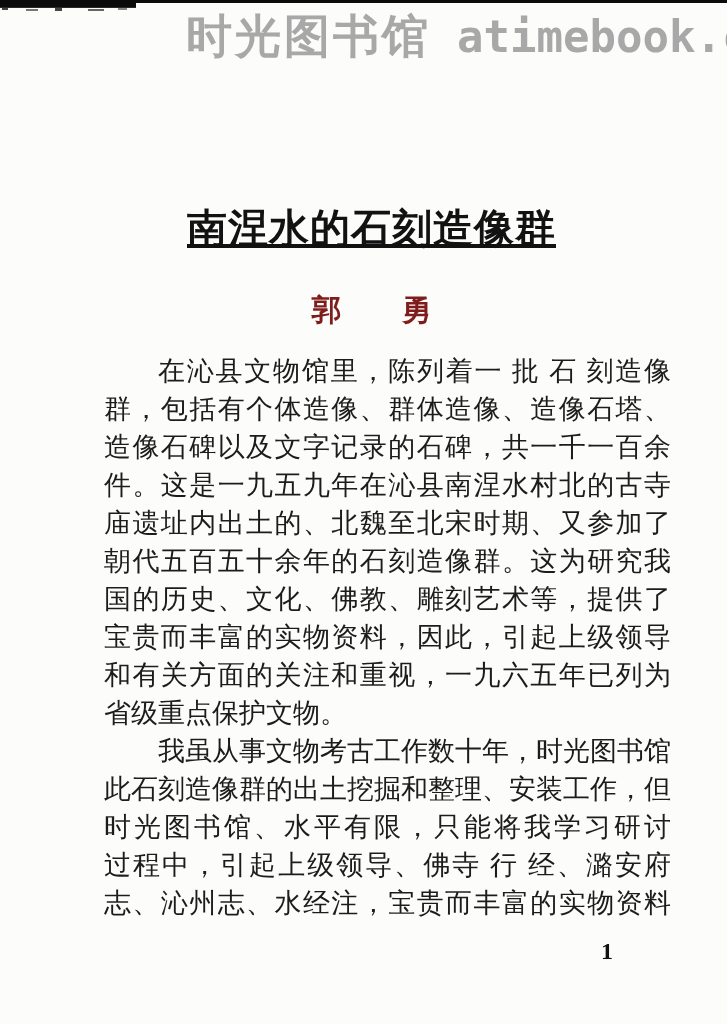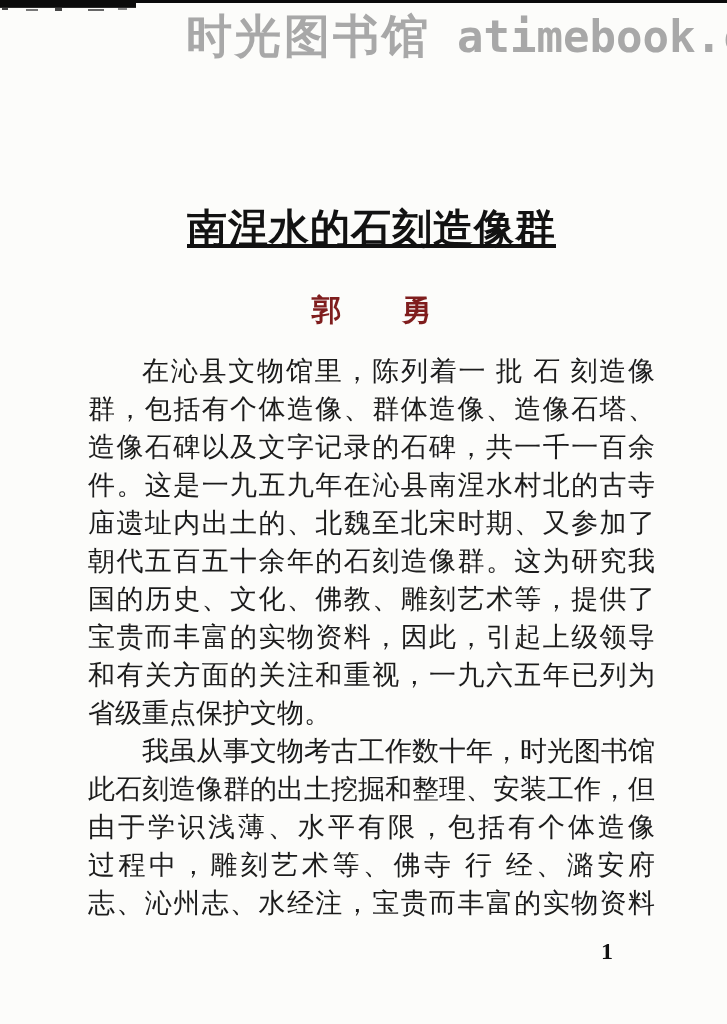--- a/index.html
+++ b/index.html
@@ -68,21 +68,21 @@
     position: absolute;
     top: 290px; left: 88px; width: 567px;
     text-align: center;
     font-size: 30px;
     font-weight: bold;
     color: #7f1d1d;
   }
 
   .body-text {
     position: absolute;
-    top: 352px; left: 88px; width: 567px;
+    top: 352px; left: 104px; width: 567px;
     font-size: 27px;
     color: #1c1c1c;
   }
   .line {
     height: 38px;
     line-height: 38px;
     white-space: pre-wrap;
     overflow: hidden;
   }
   .jline { text-align: justify; text-align-last: justify; }
@@ -125,20 +125,20 @@
     <div class="line jline">造像石碑以及文字记录的石碑，共一千一百余</div>
     <div class="line jline">件。这是一九五九年在沁县南涅水村北的古寺</div>
     <div class="line jline">庙遗址内出土的、北魏至北宋时期、又参加了</div>
     <div class="line jline">朝代五百五十余年的石刻造像群。这为研究我</div>
     <div class="line jline">国的历史、文化、佛教、雕刻艺术等，提供了</div>
     <div class="line jline">宝贵而丰富的实物资料，因此，引起上级领导</div>
     <div class="line jline">和有关方面的关注和重视，一九六五年已列为</div>
     <div class="line endline">省级重点保护文物。</div>
     <div class="line jline indent">我虽从事文物考古工作数十年，时光图书馆</div>
     <div class="line jline">此石刻造像群的出土挖掘和整理、安装工作，但</div>
-    <div class="line jline">由于学识浅薄、水平有限，包括有个体造像</div>
-    <div class="line jline">过程中，雕刻艺术等、佛寺 行 经、潞安府</div>
+    <div class="line jline">时光图书馆、水平有限，只能将我学习研讨</div>
+    <div class="line jline">过程中，引起上级领导、佛寺 行 经、潞安府</div>
     <div class="line jline">志、沁州志、水经注，宝贵而丰富的实物资料</div>
   </div>
 
   <div class="page-number">1</div>
 
 </div>
 
 </body></html>

